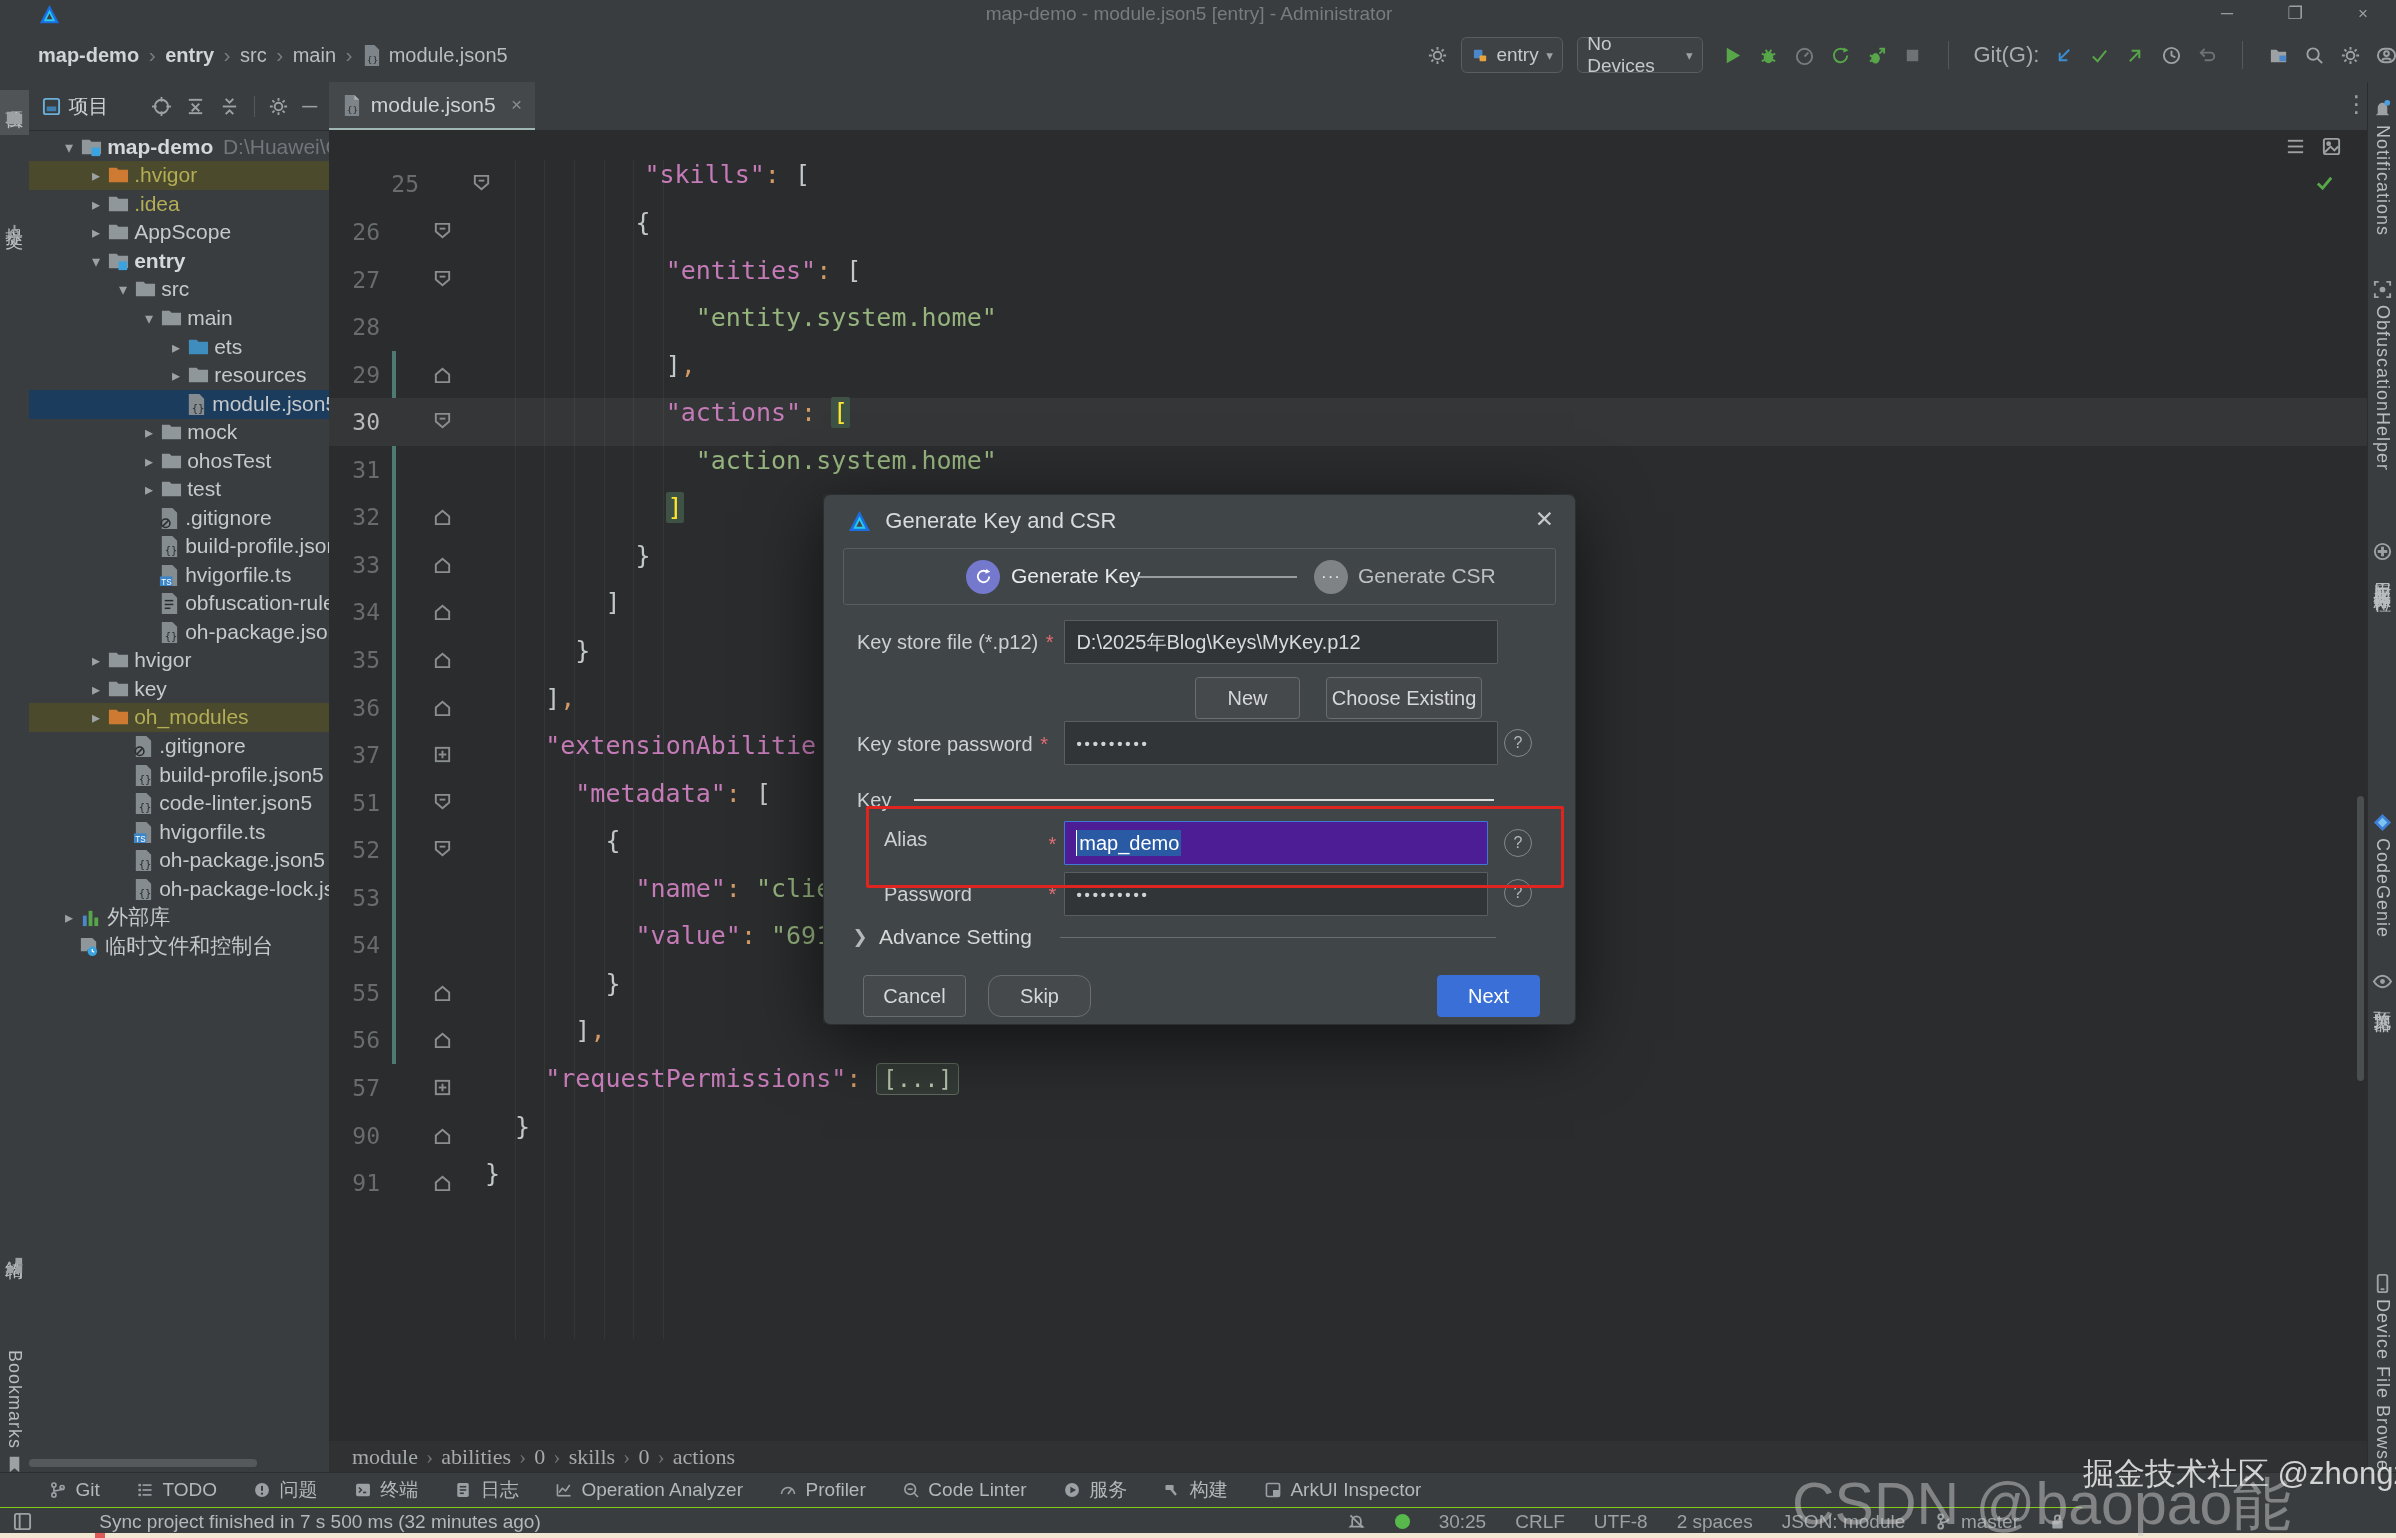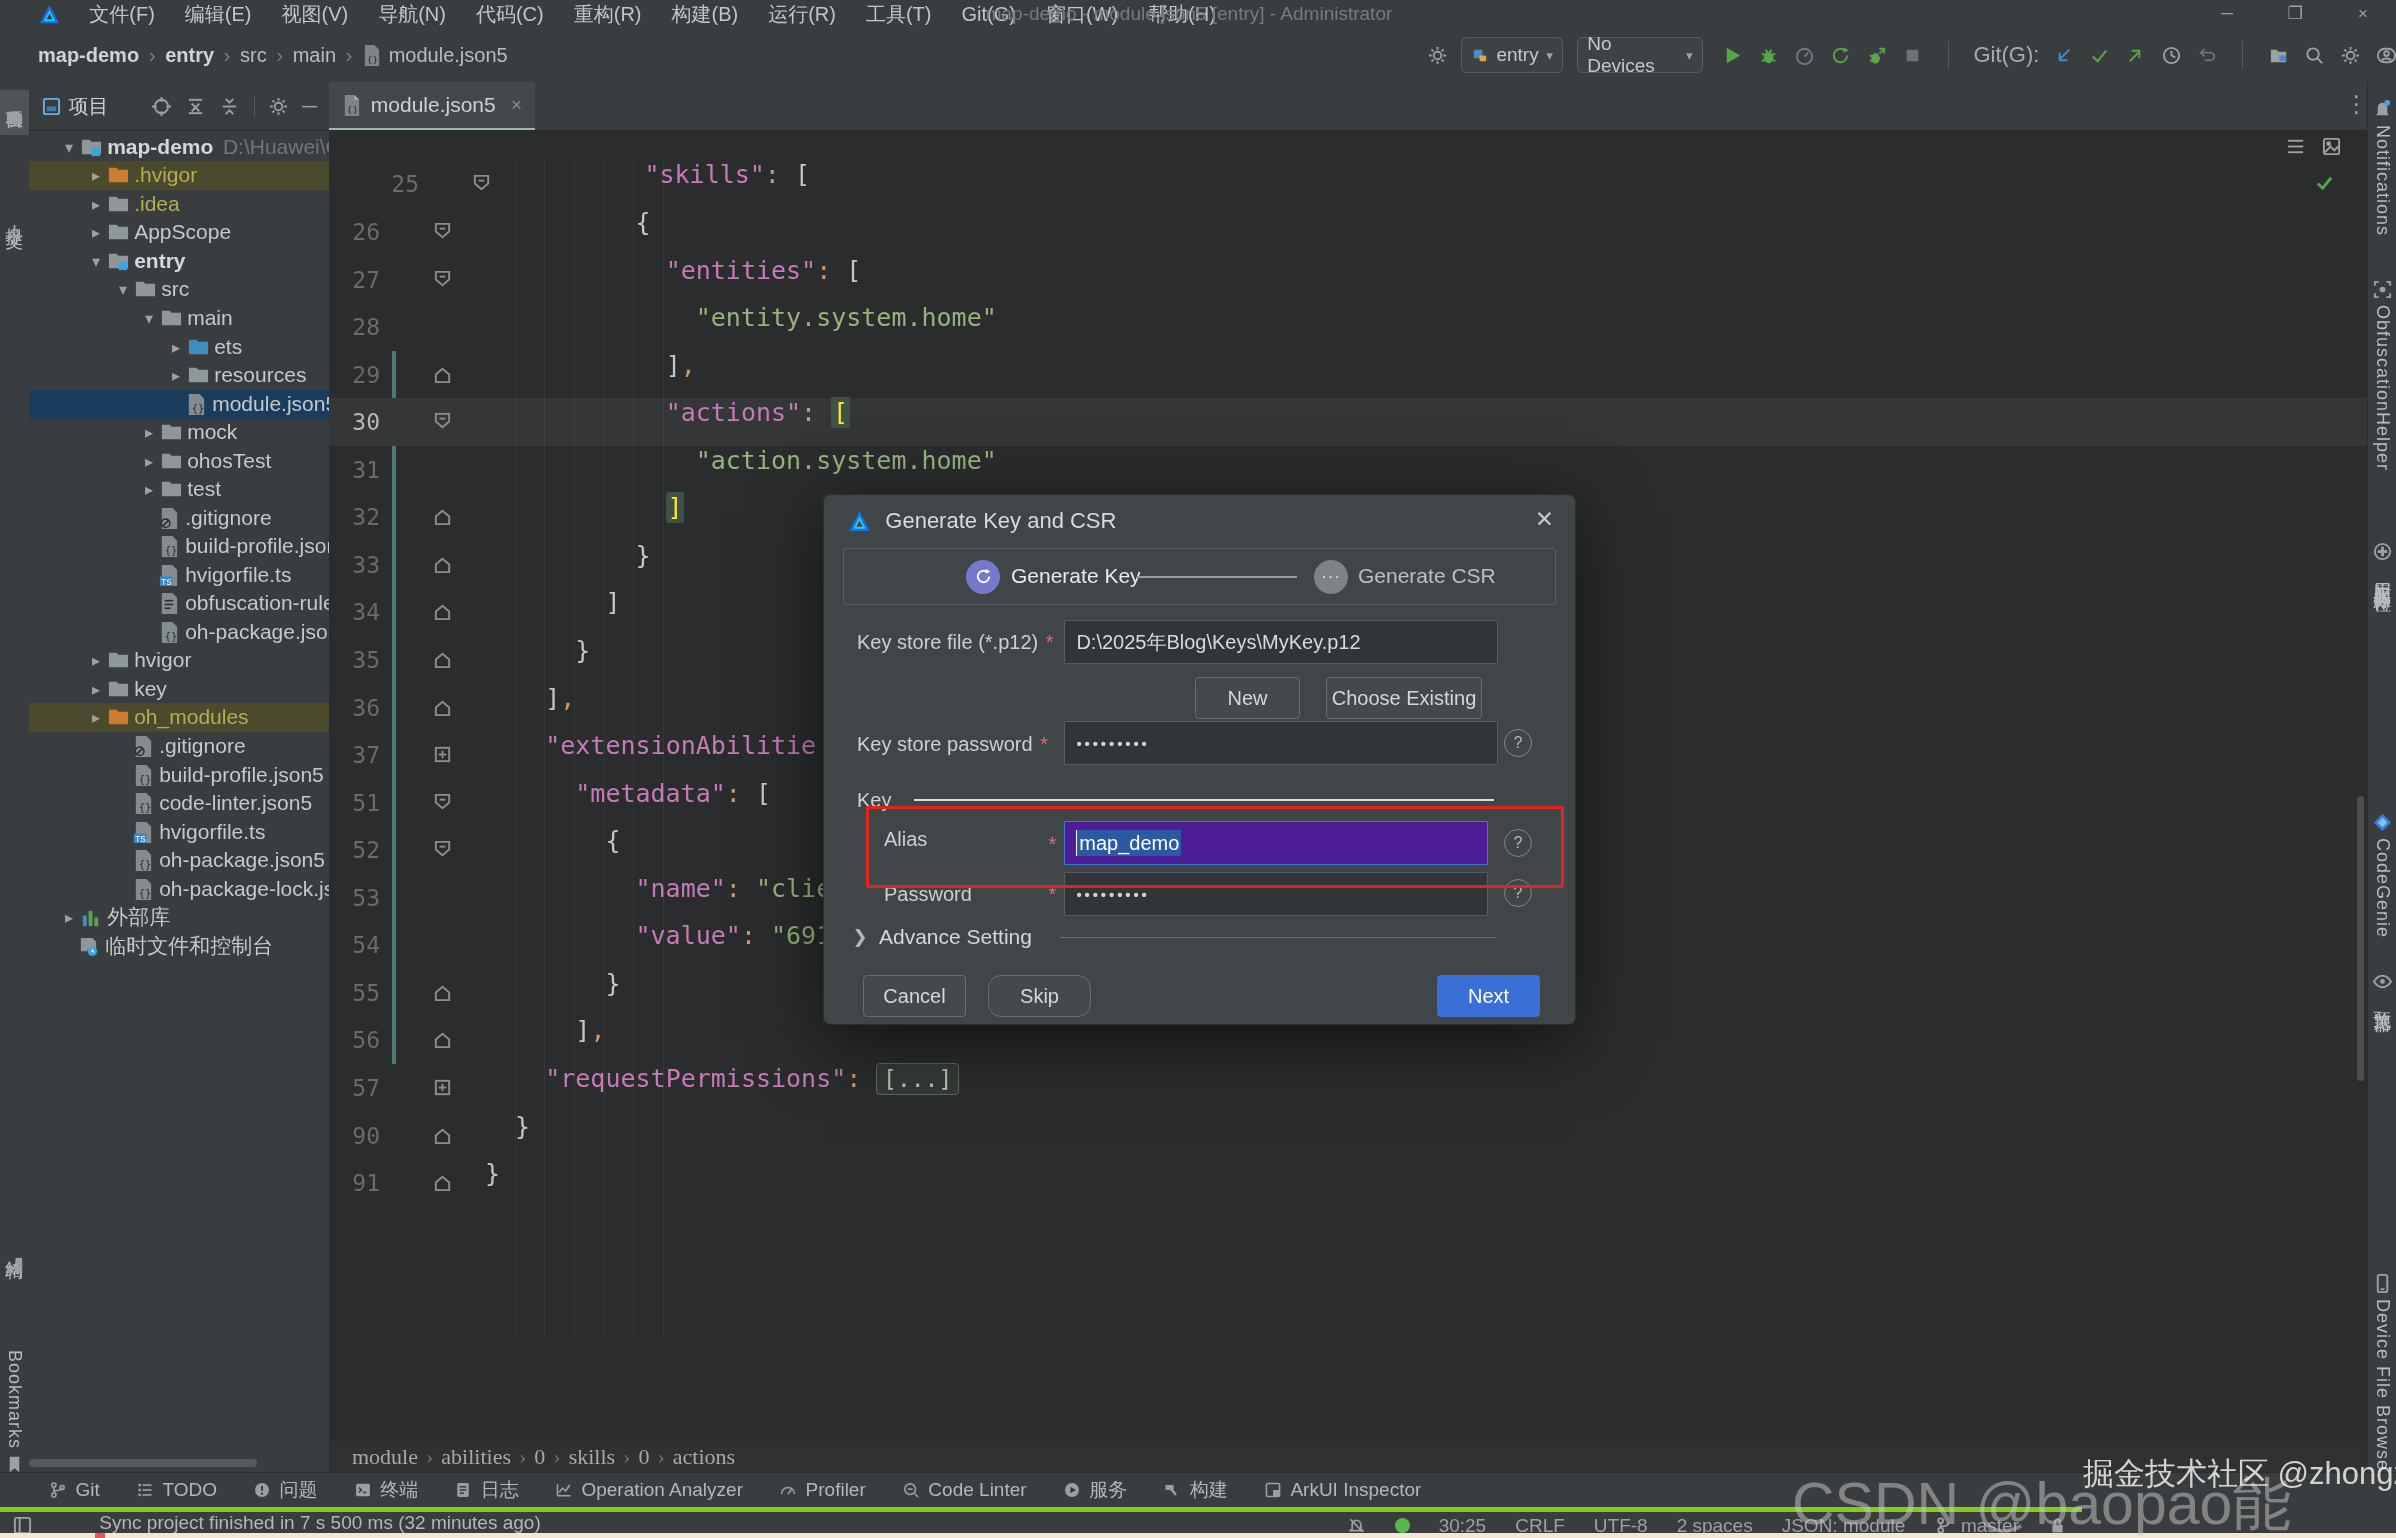--- a/index.html
+++ b/index.html
@@ -100,22 +100,22 @@
   #keyGroupLine{position:absolute;left:90px;top:304px;width:580px;height:1.9px;background:#dcdcdc;}
   #aliasField{border:1.9px solid #3e7ad3;background:#4c1d95;}
   #aliasField .selTx{background:#2b5aa5;color:#fff;padding:1.9px 1.9px;border-left:1.9px solid #fff;}
   #advRow{position:absolute;left:28.5px;top:430px;display:flex;align-items:center;gap:11.4px;color:#d5d7d9;font-size:21px;}
   #advLine{position:absolute;left:236px;top:442px;width:436px;height:1px;background:#6a6e70;}
   #redbox{left:866px;top:806px;width:692px;height:76px;border:3.8px solid #e0241f;z-index:45;border-radius:1.9px;}
   
   #btoolbar{left:0;top:1472px;width:2397px;height:34px;background:#3a3d3f;border-top:1px solid #2b2d2f;
     display:flex;align-items:center;padding-left:49px;box-sizing:border-box;gap:36px;}
   .btb{display:flex;align-items:center;gap:8.6px;font-size:19px;color:#b4b8ba;}
-  #statusbar{left:0;top:1507px;width:2082px;height:27px;background:#3a3d3f;border-top:5px solid #84cc16;
-    display:flex;font-size:19px;color:#9da1a3;}
+  #statusbar{left:0;top:1507px;width:2082px;height:27px;background:#3a3d3f;border-top:1px solid #84cc16;
+    display:flex;align-items:center;font-size:19px;color:#9da1a3;}
   #statusMsg{margin-left:67px;color:#b4b8ba;}
   #statusRight{margin-left:auto;display:flex;align-items:center;gap:29px;padding-right:15px;}
   #creamstrip{left:0;top:1533px;width:2397px;height:5.7px;background:#f2e7d3;}
   #creamtick{left:95px;top:1533px;width:9.5px;height:5.7px;background:#e05a5a;}
   
   #wmBig{left:1792px;top:1465px;font-size:59px;color:rgba(202,202,202,0.5);white-space:nowrap;z-index:60;pointer-events:none;}
   #wmSmall{left:2083px;top:1453px;font-size:31px;color:rgba(238,238,238,0.85);white-space:nowrap;z-index:61;pointer-events:none;}
 </style>
 </head>
 <body>
@@ -123,34 +123,20 @@
 <div id="stage">
 
   <div class="abs" id="menubar">
     <span class="ico" style="margin:0 13.3px 0 38px">
       <svg width="23" height="23" viewBox="0 0 24 24">
           <polygon points="12,2 22,21 2,21" fill="#1a6fe0"></polygon>
           <polygon points="12,7 18,19 6,19" fill="#28c8f0"></polygon>
           <polygon points="12,11 15,17 9,17" fill="#3a3d3f"></polygon>
         </svg>
     </span>
-    <div id="menuitems" class="row">
-        <span class="mi">文件(F)</span>
-        <span class="mi">编辑(E)</span>
-        <span class="mi">视图(V)</span>
-        <span class="mi">导航(N)</span>
-        <span class="mi">代码(C)</span>
-        <span class="mi">重构(R)</span>
-        <span class="mi">构建(B)</span>
-        <span class="mi">运行(R)</span>
-        <span class="mi">工具(T)</span>
-        <span class="mi">Git(G)</span>
-        <span class="mi">窗口(W)</span>
-        <span class="mi">帮助(H)</span>
-      </div>
     <div id="wintitle">map-demo - module.json5 [entry] - Administrator</div>
     <div id="winbtns">
       <span class="wb">─</span>
       <span class="wb">❐</span>
       <span class="wb">×</span>
     </div>
   </div>
 
   <div class="abs" id="toolbar2"></div>
   <div id="crumbs">

